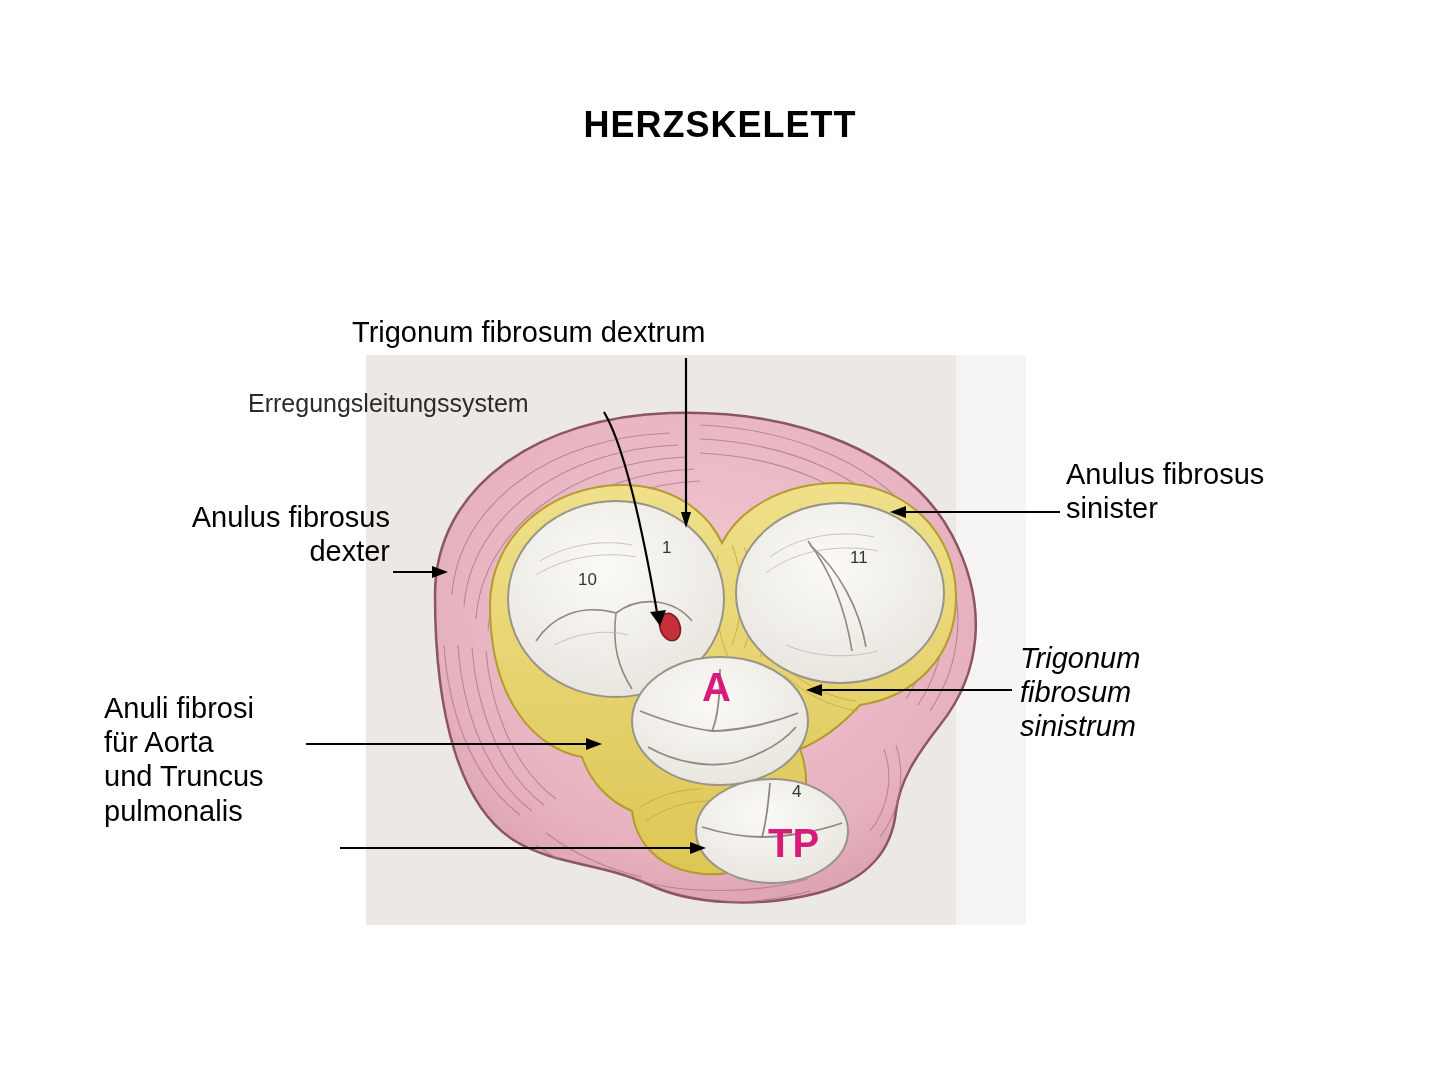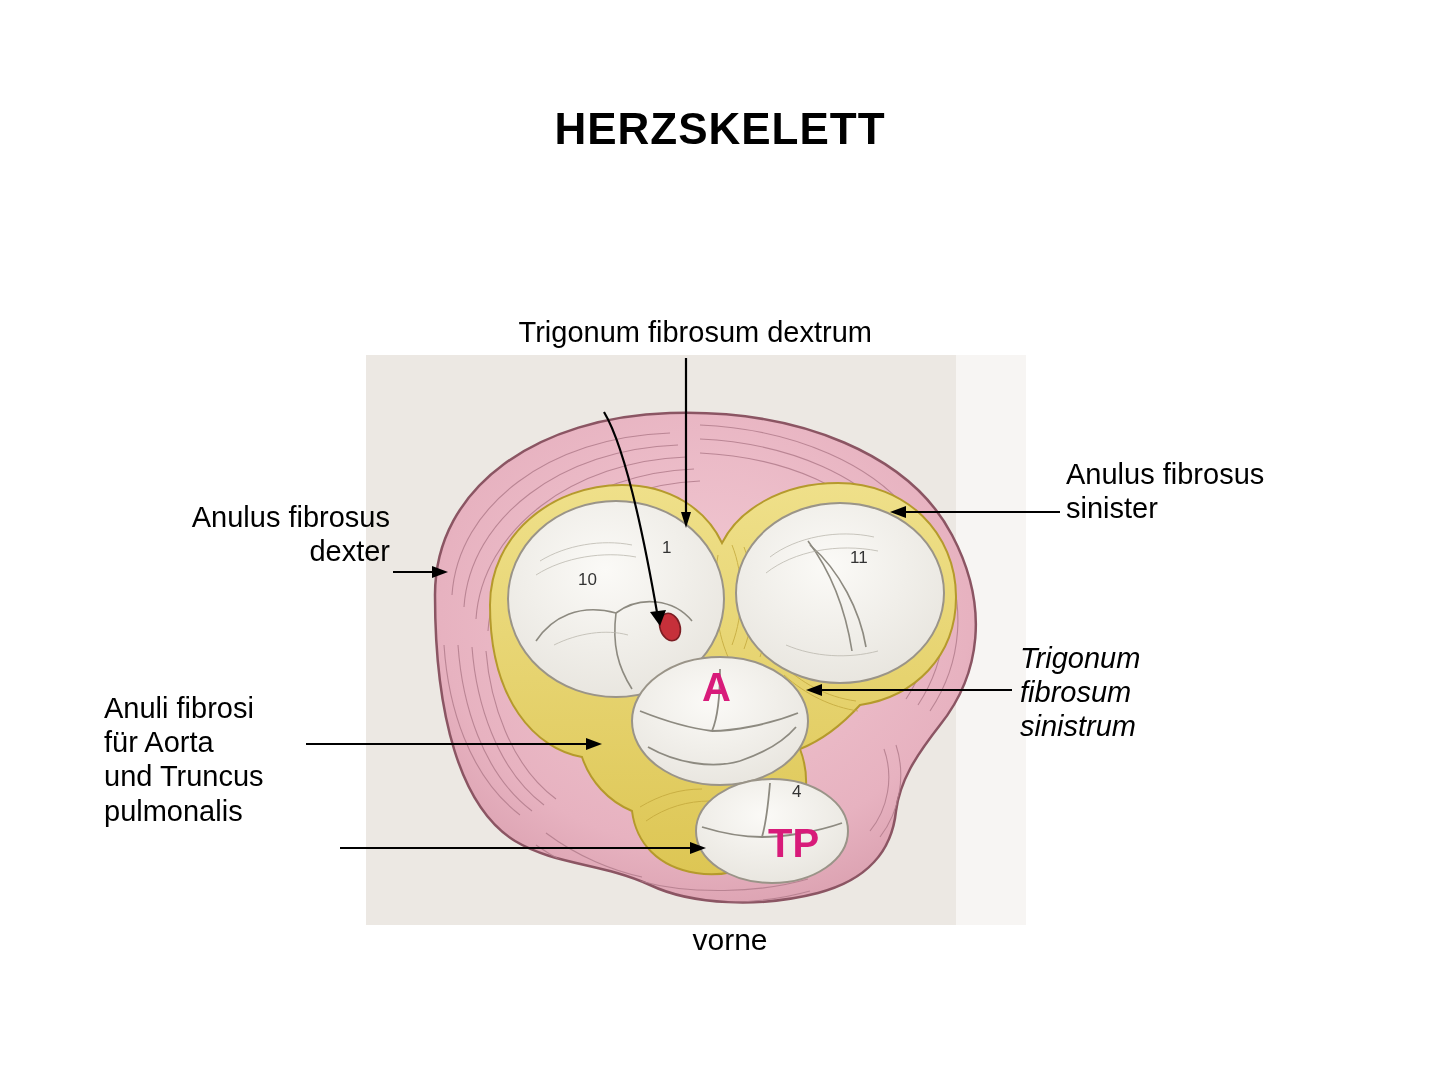--- a/index.html
+++ b/index.html
@@ -22,21 +22,21 @@
     background: #ffffff;
   }
 
   
   .title {
     position: absolute;
     top: 104px;
     left: 0;
     width: 1440px;
     text-align: center;
-    font-size: 44px;
+    font-size: 36px;
     font-weight: bold;
     letter-spacing: 1px;
     color: #000000;
   }
   .subtitle {
     position: absolute;
     top: 190px;
     left: 0;
     width: 1440px;
     text-align: center;
@@ -78,21 +78,21 @@
     line-height: 1.18;
     color: #000000;
     white-space: pre-line;
   }
   .label.bold { font-weight: normal; }
   .label.thin { font-weight: normal; }
 
   .lbl-trigonum-dextrum {
     left: 352px; top: 315px;
     width: 520px;
-    text-align: right;
+    text-align: left;
   }
   .lbl-erregung {
     left: 248px; top: 389px;
     width: 380px;
     font-size: 25px;
     color: #2b2b2b;
   }
   .lbl-anulus-dexter {
     left: 60px; top: 500px;
     width: 330px;
@@ -309,31 +309,31 @@
       <polygon points="448,572 432,566 432,578"></polygon>
       <polygon points="890,512 906,506 906,518"></polygon>
       <polygon points="806,690 822,684 822,696"></polygon>
       <polygon points="602,744 586,738 586,750"></polygon>
       <polygon points="706,848 690,842 690,854"></polygon>
     </g>
   </svg>
 
   <div class="label thin lbl-trigonum-dextrum">Trigonum fibrosum dextrum</div>
 
+  <div class="label thin lbl-erregung">Erregungsleitungssystem</div>
 
   <div class="label bold lbl-anulus-dexter">Anulus fibrosus
 dexter</div>
 
   <div class="label bold lbl-anulus-sinister">Anulus fibrosus
 sinister</div>
 
   <div class="label thin lbl-trigonum-sinistrum">Trigonum
 fibrosum
 sinistrum</div>
 
   <div class="label bold lbl-anuli-fibrosi">Anuli fibrosi
 für Aorta
 und Truncus
 pulmonalis</div>
 
-  <div class="label thin lbl-vorne">vorne</div>
 
 </div>
 
 </body></html>

